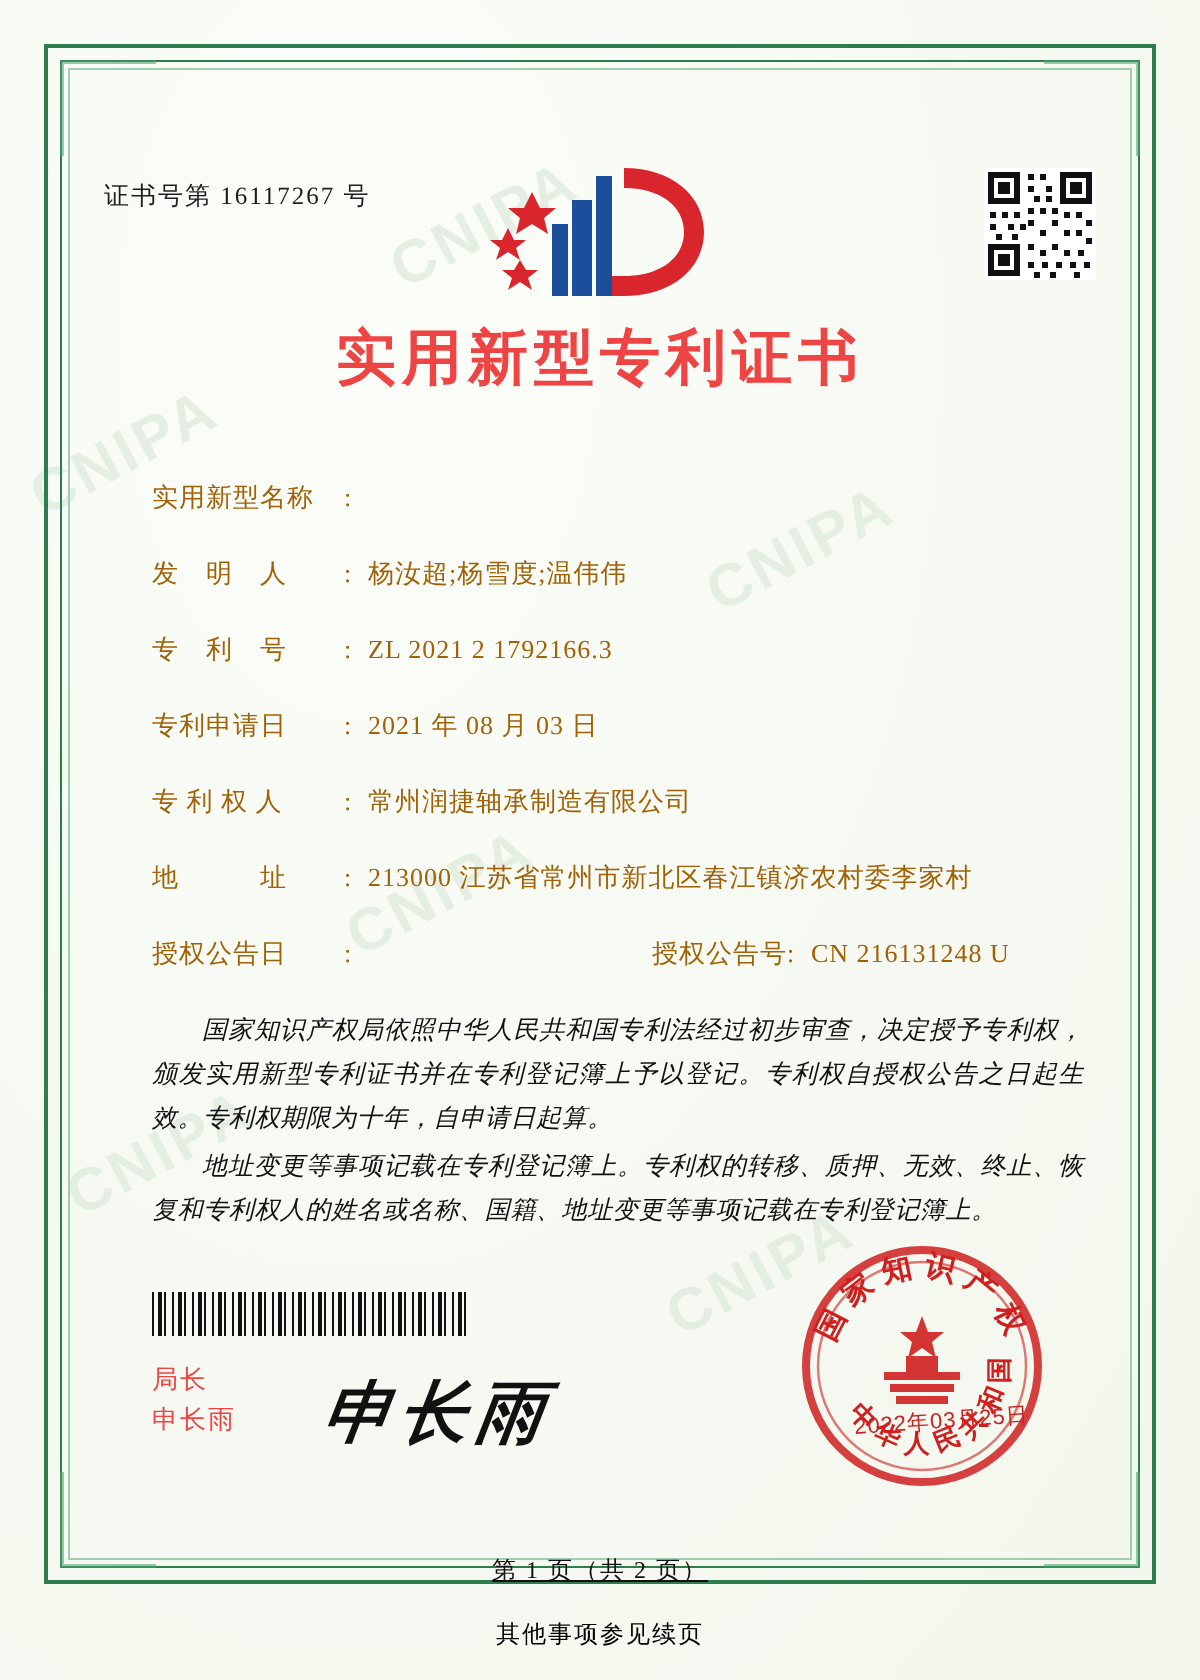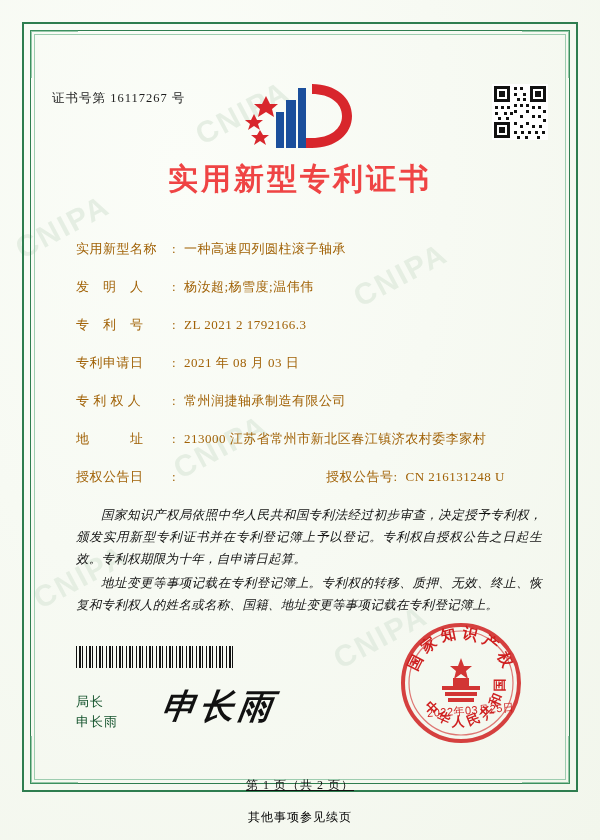--- a/index.html
+++ b/index.html
@@ -189,24 +189,24 @@
       to right,
       #111 0px, #111 1px, transparent 1px, transparent 3px,
       #111 3px, #111 5px, transparent 5px, transparent 6px,
       #111 6px, #111 7px, transparent 7px, transparent 10px
     );
   }
 
   .signature-block {
     position: absolute;
     left: 24px;
-    bottom: 28px;
+    bottom: 40px;
     font-size: 13px;
     line-height: 20px;
-    color: #14532d;
+    color: #ef4444;
     letter-spacing: 1px;
   }
   .hand-sign {
     position: absolute;
     left: 110px;
     bottom: 30px;
     font-size: 34px;
     font-family: "DejaVu Serif", serif;
     font-style: italic;
     font-weight: bold;
@@ -350,21 +350,20 @@
       </svg>
     </div>
 
     <div class="title">实用新型专利证书</div>
 
     <div class="fields">
 
       <div class="row">
         <span class="label">实用新型名称</span>
         <span class="colon">:</span>
-        <span class="value">一种高速四列圆柱滚子轴承</span>
       </div>
 
       <div class="row">
         <span class="label">发　明　人</span>
         <span class="colon">:</span>
         <span class="value">杨汝超;杨雪度;温伟伟</span>
       </div>
 
       <div class="row">
         <span class="label">专　利　号</span>

